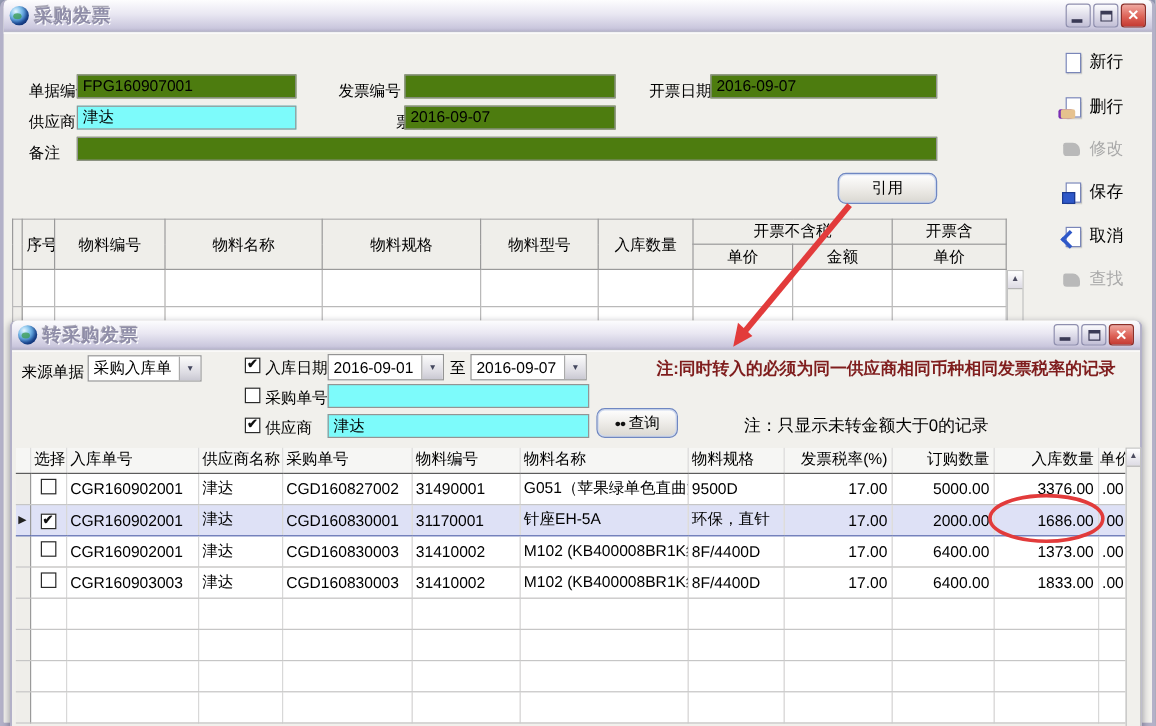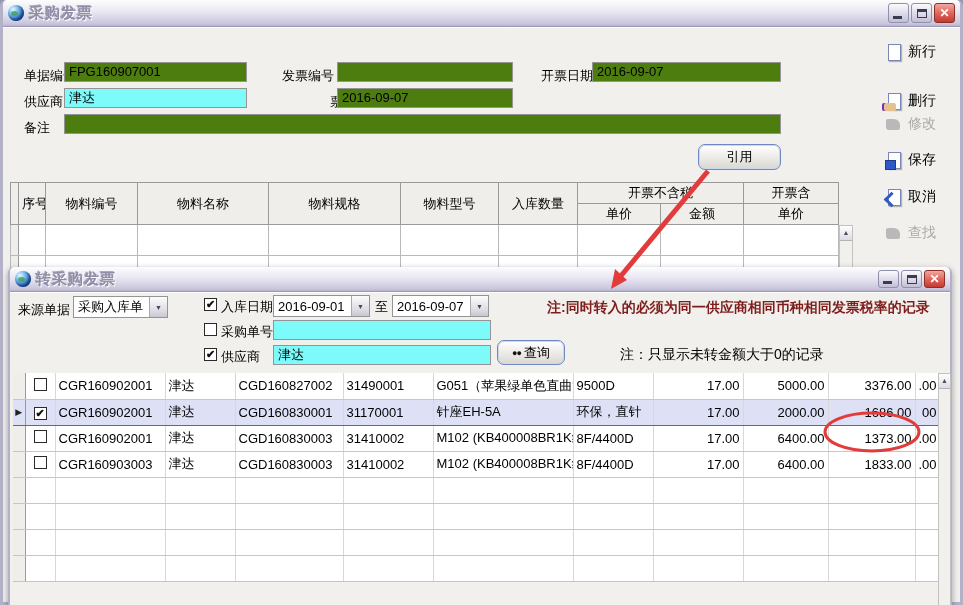--- a/index.html
+++ b/index.html
@@ -180,21 +180,21 @@
           </table>
       </div>
       <div class="vsb" style="left:836px;top:197px;width:14px;height:68px;">
         <div class="up">▲</div>
       </div>
 
       <div class="tool" style="top:12px;">
         <span class="ic ic-page"></span>
         <span>新行</span>
       </div>
-      <div class="tool" style="top:49px;margin-top:12px;">
+      <div class="tool" style="top:49px;">
         <span class="ic ic-page ic-hand"></span>
         <span>删行</span>
       </div>
       <div class="tool disabled" style="top:84px;">
         <span class="ic ic-gray"></span>
         <span>修改</span>
       </div>
       <div class="tool" style="top:120px;">
         <span class="ic ic-page ic-disk"></span>
         <span>保存</span>
@@ -269,20 +269,34 @@
             <col style="width:108px">
               <col style="width:90px">
               <col style="width:140px">
               <col style="width:80px">
             <col style="width:90px">
               <col style="width:85px">
               <col style="width:87px">
               <col style="width:23px">
           </colgroup>
           <tbody>
+              <tr>
+            <th class="ind"></th>
+            <th>选择</th>
+            <th>入库单号</th>
+            <th>供应商名称</th>
+            <th>采购单号</th>
+            <th>物料编号</th>
+            <th>物料名称</th>
+            <th>物料规格</th>
+            <th class="num">发票税率(%)</th>
+            <th class="num">订购数量</th>
+            <th class="num">入库数量</th>
+            <th class="num" style="padding:0 1px;">单价</th>
+          </tr>
           <tr>
             <td class="ind"></td>
             <td class="ck"><span class="cb"></span></td>
             <td>CGR160902001</td>
                 <td>津达</td>
             <td>CGD160827002</td>
                 <td>31490001</td>
             <td>G051（苹果绿单色直曲混织</td>
                 <td>9500D</td>
             <td class="num">17.00</td>

